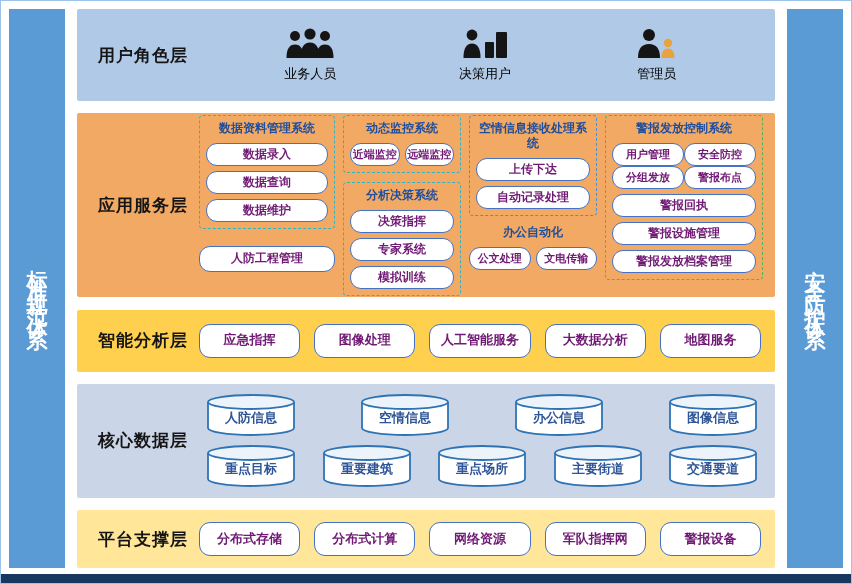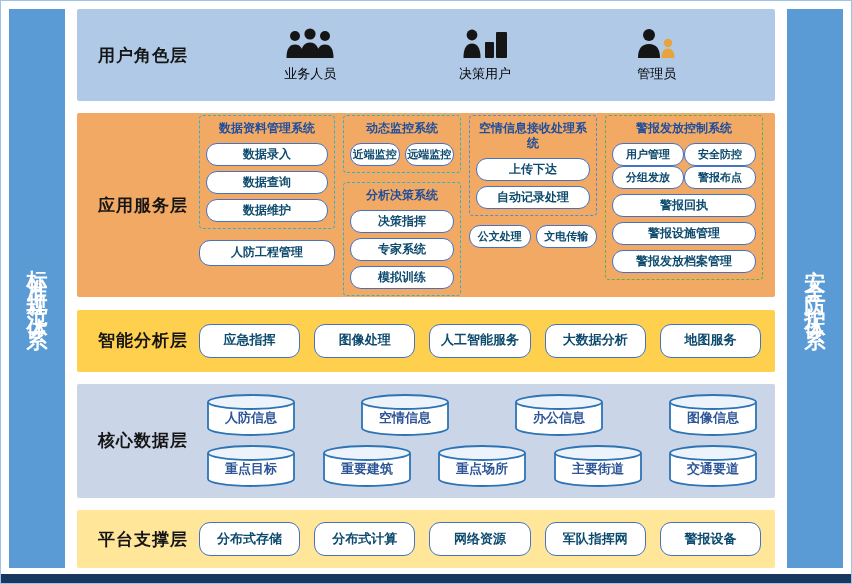--- a/index.html
+++ b/index.html
@@ -24,27 +24,27 @@
   .role-label{font-weight:normal;font-size:13px;color:#000}
   .role-icon{display:block}
   
   .app-cols{display:flex;gap:8px;align-items:flex-start}
   .app-col{display:flex;flex-direction:column;gap:9px}
   .col1{flex:0 0 136px}.col2{flex:0 0 118px}.col3{flex:0 0 128px}.col4{flex:0 0 158px}
   .group{border:1.6px dashed #2fb3c6;border-radius:4px;padding:5px 6px 6px;display:flex;flex-direction:column;gap:5px}
   .group.g-blue{border-color:#4a90d9}
   .group.g-green{border-color:#54b358}
   .group-title{font-weight:bold;font-size:12px;color:#1f4e9c;text-align:center;line-height:1.25;padding-bottom:2px}
-  .box{background:#fff;border:1.5px solid #4472c4;border-radius:11px;color:#0c4a6e;font-weight:bold;font-size:12px;text-align:center;display:flex;align-items:center;justify-content:center;min-height:23px;padding:2px 3px;line-height:1.1}
+  .box{background:#fff;border:1.5px solid #4472c4;border-radius:11px;color:#701a75;font-weight:bold;font-size:12px;text-align:center;display:flex;align-items:center;justify-content:center;min-height:23px;padding:2px 3px;line-height:1.1}
   .row2{display:flex;gap:5px}
   .row2 .box{flex:1;font-size:11px;padding:2px 1px}
   .grid2{display:grid;grid-template-columns:1fr 1fr;}
   .grid2 .box{font-size:11px;padding:2px 1px}
   .subsection{display:flex;flex-direction:column;gap:5px}
-  .standalone{min-height:26px;margin-top:2px}
+  .standalone{min-height:26px;margin-top:8px}
   
   .pill-row{display:flex;gap:14px;padding-right:4px}
   .pill-row .box{flex:1;height:34px;font-size:13px}
   
   .core-rows{display:flex;flex-direction:column;gap:7px;padding:2px 4px}
   .cyl-row{display:flex;justify-content:space-between}
   .cyl{width:96px;height:44px}
   .cyl-svg{display:block;width:96px;height:44px}
   .cyl-e{fill:#fff;stroke:#2e74b5;stroke-width:1.8}
   .cyl-e.top{fill:#edf3fa}
@@ -136,20 +136,21 @@
           </div>
         </div>
 
         <div class="app-col col3">
           <div class="group g-blue">
             <div class="group-title">空情信息接收处理系统</div>
             <div class="box">上传下达</div>
             <div class="box">自动记录处理</div>
           </div>
           <div class="subsection">
+            <div class="group-title">办公自动化</div>
             <div class="row2">
               <div class="box">公文处理</div>
               <div class="box">文电传输</div>
             </div>
           </div>
         </div>
 
         <div class="app-col col4">
           <div class="group g-green">
             <div class="group-title">警报发放控制系统</div>

